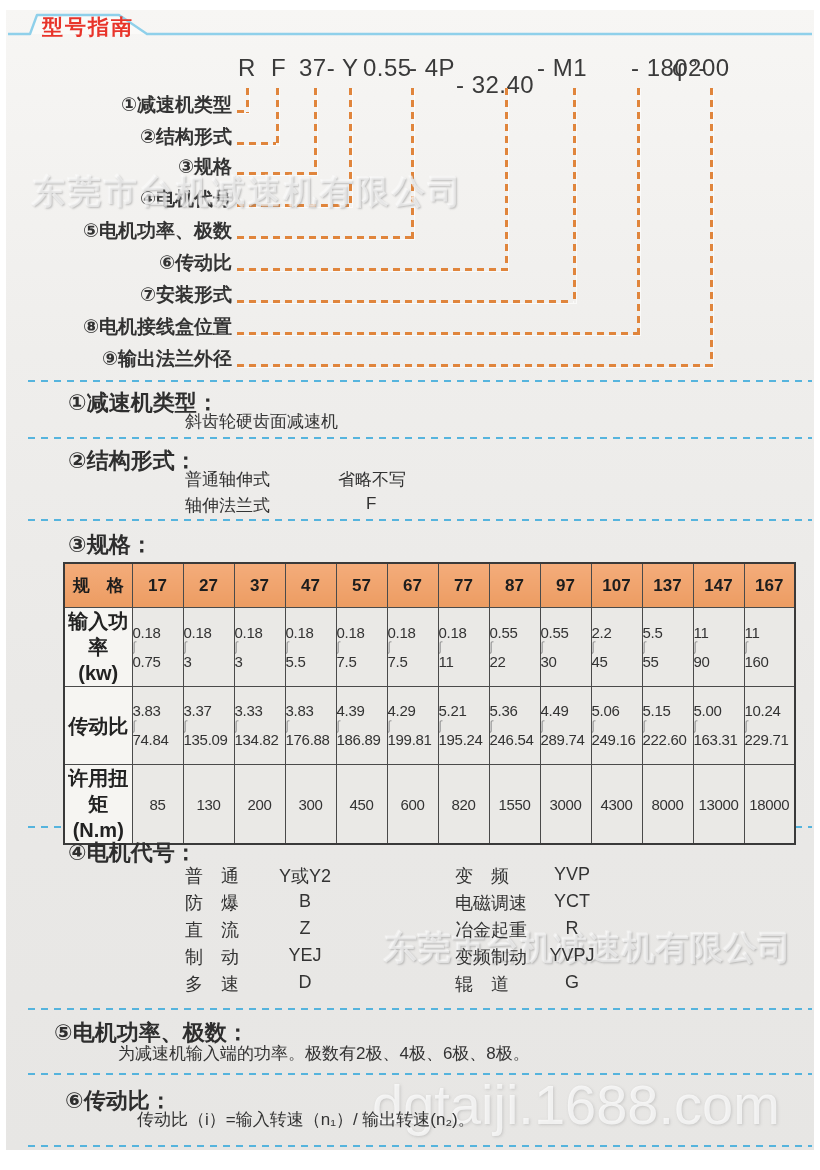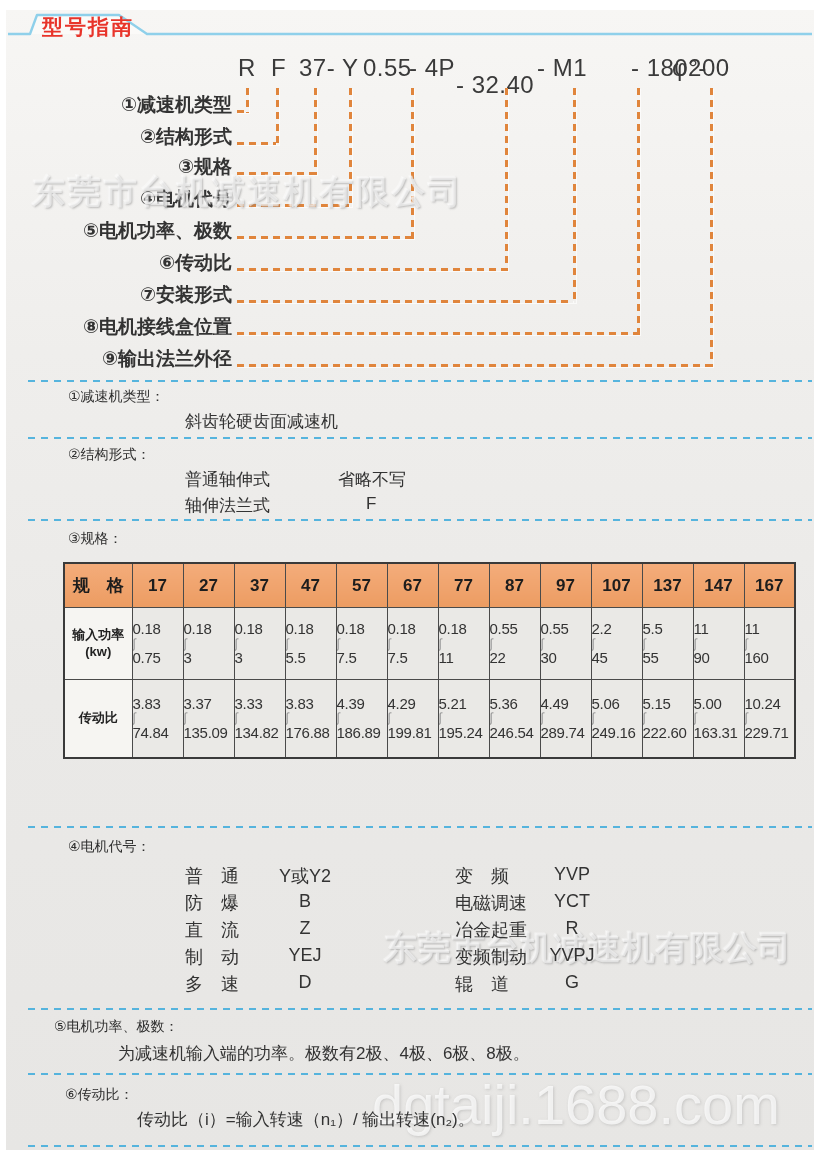--- a/index.html
+++ b/index.html
@@ -50,38 +50,38 @@
     position:absolute;white-space:nowrap;font-weight:600;
     color:rgba(255,255,255,0.55);
     text-shadow:1px 1px 2px rgba(125,125,125,0.45),-1px -1px 1px rgba(255,255,255,0.55);
     pointer-events:none;
   }
   #wm-company-1{left:32px;top:170px;font-size:33px;letter-spacing:3px;}
   #wm-company-2{left:384px;top:926px;font-size:33px;letter-spacing:1px;}
   #wm-site{left:372px;top:1072px;font-size:56px;font-weight:400;color:rgba(255,255,255,0.72);
     text-shadow:1px 1px 3px rgba(140,140,140,0.35);}
   
-  .sec-title{position:absolute;font-size:14px;font-weight:400;color:#2e2e2e;white-space:nowrap;}
+  .sec-title{position:absolute;font-size:22px;font-weight:700;color:#2e2e2e;white-space:nowrap;}
   .sec-text{position:absolute;font-size:17px;color:#333;white-space:nowrap;}
   
   #spec-table{
     position:absolute;left:63px;top:562px;width:731px;
     border-collapse:collapse;table-layout:fixed;
     border:2px solid #3a3a3a;
   }
   #spec-table th,#spec-table td{
     border:1px solid #4a4a4a;text-align:center;vertical-align:middle;
     padding:0;overflow:hidden;
   }
   #spec-table thead th{
     background:linear-gradient(180deg,#f4ac7a,#ec9c62);
     font-size:17px;font-weight:700;color:#1d1d1d;height:43px;
   }
   #spec-table .rowlab{
-    background:#f6f5f2;font-size:13px;font-weight:600;color:#222;line-height:1.3;
+    background:#f6f5f2;font-size:20px;font-weight:600;color:#222;line-height:1.3;
   }
   #spec-table td{background:#eae9e6;font-size:15px;color:#333;letter-spacing:-0.3px;}
   .rng{display:flex;flex-direction:column;align-items:flex-start;line-height:1.3;}
   .rng .glyph{color:#999;font-size:13px;line-height:0.75;font-style:italic;}
   
   .mc-row{position:absolute;height:24px;font-size:18px;color:#333;white-space:nowrap;}
   .mc-name{position:absolute;left:0;top:0;}
   .mc-code{position:absolute;top:0;text-align:center;}
 </style>
 </head>
@@ -379,20 +379,36 @@
           </div>
         </td>
         <td>
           <div class="rng">
             <span>10.24</span>
             <span class="glyph">∫</span>
             <span>229.71</span>
           </div>
         </td>
       </tr>
+      <tr style="height: 57px;">
+        <th class="rowlab">许用扭矩<br>(N.m)</th>
+        <td>85</td>
+        <td>130</td>
+        <td>200</td>
+        <td>300</td>
+        <td>450</td>
+        <td>600</td>
+        <td>820</td>
+        <td>1550</td>
+        <td>3000</td>
+        <td>4300</td>
+        <td>8000</td>
+        <td>13000</td>
+        <td>18000</td>
+      </tr>
     </tbody>
   </table>
 
 <div class="sec-title" style="left:68px;top:838px">④电机代号：</div>
 <div id="motor-left">
     <div class="mc-row" style="left: 185px; top: 864px;">
       <span class="mc-name">普　通</span>
       <span class="mc-code" style="left: 70px; width: 100px;">Y或Y2</span>
     </div>
     <div class="mc-row" style="left: 185px; top: 891px;">

